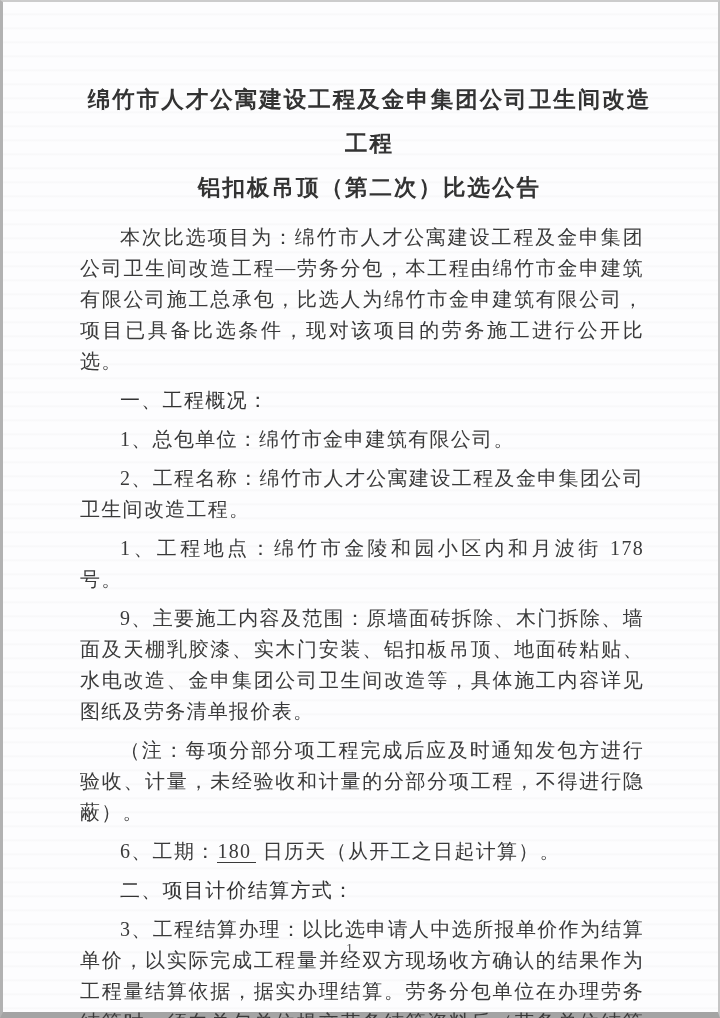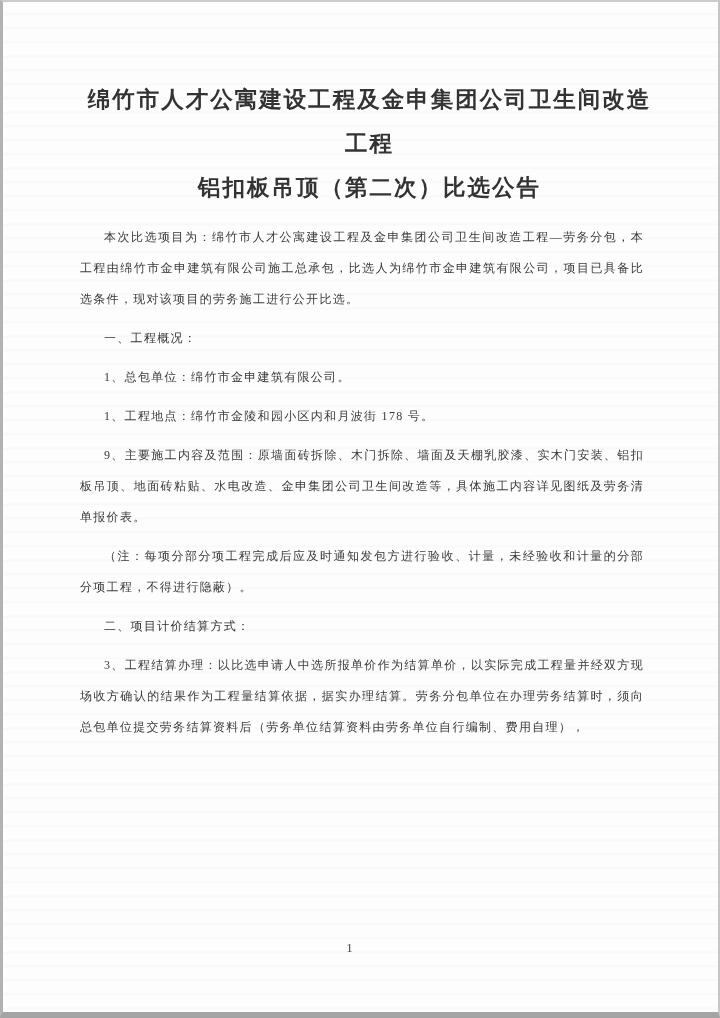--- a/index.html
+++ b/index.html
@@ -37,21 +37,21 @@
     font-size: 22.5px;
     font-weight: bold;
     line-height: 44px;
     letter-spacing: 2px;
     text-align: center;
     color: #333333;
   }
   .doc-title .title-line { display: block; }
   .par {
     margin: 0 15px 8px 0;
-    font-size: 12px;
+    font-size: 20px;
     line-height: 31px;
     letter-spacing: 1.3px;
     text-align: justify;
     text-indent: 2em;
     word-break: break-all;
   }
   .par.heading {
     font-weight: normal;
     color: #333333;
   }
@@ -80,28 +80,30 @@
       <span class="title-line">绵竹市人才公寓建设工程及金申集团公司卫生间改造工程</span>
       <span class="title-line">铝扣板吊顶（第二次）比选公告</span>
     </h1>
 
     <p class="par">本次比选项目为：绵竹市人才公寓建设工程及金申集团公司卫生间改造工程—劳务分包，本工程由绵竹市金申建筑有限公司施工总承包，比选人为绵竹市金申建筑有限公司，项目已具备比选条件，现对该项目的劳务施工进行公开比选。</p>
 
     <p class="par heading">一、工程概况：</p>
 
     <p class="par">1、总包单位：绵竹市金申建筑有限公司。</p>
 
+    <p class="par">2、工程名称：绵竹市人才公寓建设工程及金申集团公司卫生间改造工程。</p>
 
     <p class="par">1、工程地点：绵竹市金陵和园小区内和月波街 178 号。</p>
 
     <p class="par">9、主要施工内容及范围：原墙面砖拆除、木门拆除、墙面及天棚乳胶漆、实木门安装、铝扣板吊顶、地面砖粘贴、水电改造、金申集团公司卫生间改造等，具体施工内容详见图纸及劳务清单报价表。</p>
 
     <p class="par">（注：每项分部分项工程完成后应及时通知发包方进行验收、计量，未经验收和计量的分部分项工程，不得进行隐蔽）。</p>
 
 
+    <p class="par"><span>6、工期：</span><span class="u-days">180</span><span> 日历天（从开工之日起计算）。</span></p>
 
     <p class="par heading">二、项目计价结算方式：</p>
 
     <p class="par">3、工程结算办理：以比选申请人中选所报单价作为结算单价，以实际完成工程量并经双方现场收方确认的结果作为工程量结算依据，据实办理结算。劳务分包单位在办理劳务结算时，须向总包单位提交劳务结算资料后（劳务单位结算资料由劳务单位自行编制、费用自理），</p>
 
     <div class="page-number">1</div>
   </div>
 </div>
 
 </body></html>

